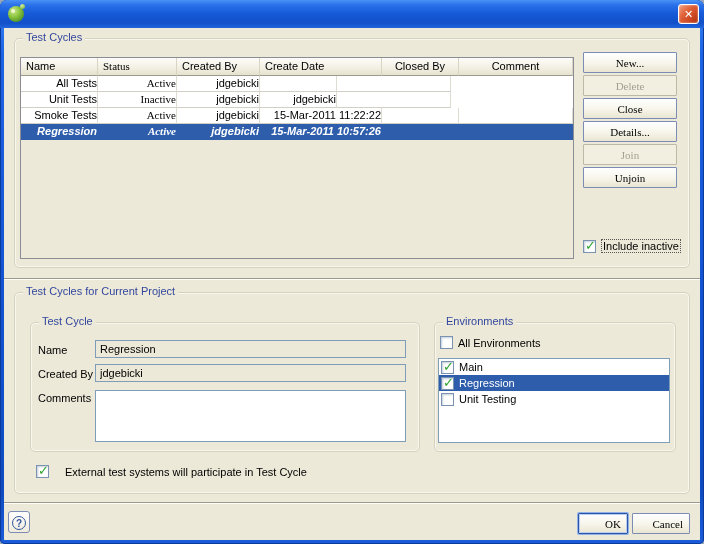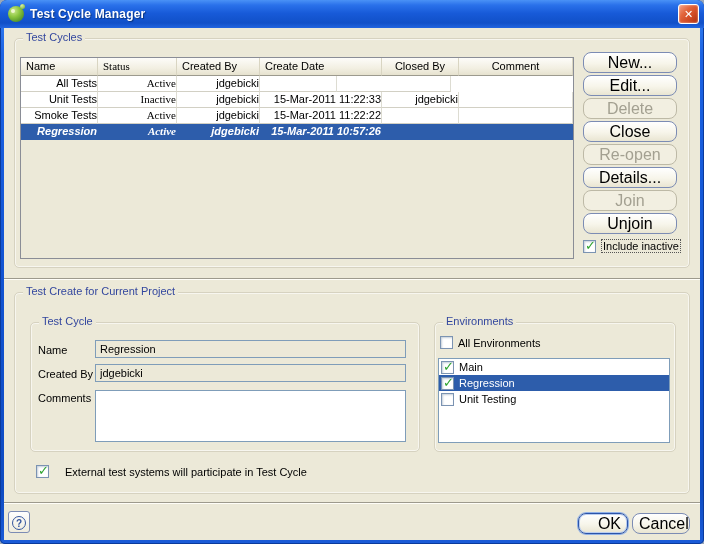--- a/index.html
+++ b/index.html
@@ -37,23 +37,23 @@
     border-right:1px solid #d9d5c2;border-bottom:1px solid #9c9a8e;overflow:hidden;white-space:nowrap;}
   .th.center{text-align:center;padding-left:0;}
   .tr{display:flex;height:16px;background:#fff;text-align:right;}
   .td{height:16px;padding:1px 0 0 5px;border-right:1px solid #dddcd2;border-bottom:1px solid #d2d0c4;
     overflow:hidden;white-space:nowrap;}
   .tr.selected{background:#2d5dab;}
   .tr.selected .td{color:#fff;font-weight:bold;font-style:italic;border-right-color:transparent;border-bottom-color:transparent;}
   .c0{width:77px;} .c1{width:79px;font-family:Liberation Serif, serif;} .c2{width:83px;} .c3{width:122px;} .c4{width:77px;} .c5{width:114px;}
 
   
-  .xpbtn{display:block;width:94px;height:21px;border:1px solid #7c8cb4;border-radius:8px;
+  .xpbtn{display:block;width:94px;height:21px;border:1px solid #7c8cb4;border-radius:1px;
     background:linear-gradient(180deg,#ffffff 0%,#f7f5ea 55%,#e9e5d2 100%);
-    font-family:Liberation Sans, sans-serif;font-size:16px;color:#000;text-align:center;cursor:default;}
+    font-family:Liberation Serif, serif;font-size:11px;color:#000;text-align:center;cursor:default;}
   .xpbtn:disabled{border-color:#bdb9a6;color:#a3a091;background:#f2efe1;}
   .xpbtn.default{border-color:#2c54a8;box-shadow:0 0 0 1px #8fb0e8, inset 0 0 0 1px #b9cdf0;}
   .btncol{position:absolute;left:579px;top:24px;width:94px;display:flex;flex-direction:column;gap:2px;}
 
   
   .cbrow{position:absolute;display:flex;align-items:center;gap:5px;}
   .cb{position:relative;width:13px;height:13px;background:#fff;border:1px solid #7b93b2;flex:0 0 13px;
     box-shadow:inset 1px 1px 2px rgba(110,135,160,.4);}
   .cb.checked::before{content:"\2713";position:absolute;left:1px;top:-3px;font-size:13px;font-weight:bold;color:#2da32d;}
   .focusdots{border:1px dotted #555;padding:0 1px;text-align:center;}
@@ -77,21 +77,20 @@
     color:#35569e;font-weight:bold;font-size:10px;line-height:13px;text-align:center;}
   .footbtn{position:absolute;top:485px;height:21px;text-align:right;}
 </style>
 </head>
 <body>
 
 <div class="dialog">
 
   <div class="titlebar">
     <span class="appicon"></span>
-    <span class="title-text">Test Cycle Manager</span>
     <span class="closebtn">✕</span>
   </div>
 
   <div class="client">
 
     <div class="groupbox" style="left:10px;top:10px;width:676px;height:230px;">
       <span class="glabel">Test Cycles</span>
     </div>
 
     <div class="tbl" style="left:16px;top:29px;width:554px;height:202px;">
@@ -107,21 +106,20 @@
         <div class="td c0">All Tests</div>
         <div class="td c1">Active</div>
         <div class="td c2">jdgebicki</div>
         <div class="td c4"></div>
         <div class="td c5"></div>
       </div>
       <div class="tr">
         <div class="td c0">Unit Tests</div>
         <div class="td c1">Inactive</div>
         <div class="td c2">jdgebicki</div>
-        <div class="td c3">15-Mar-2011 11:22:33</div>
         <div class="td c4">jdgebicki</div>
         <div class="td c5"></div>
       </div>
       <div class="tr">
         <div class="td c0">Smoke Tests</div>
         <div class="td c1">Active</div>
         <div class="td c2">jdgebicki</div>
         <div class="td c3">15-Mar-2011 11:22:22</div>
         <div class="td c4"></div>
         <div class="td c5"></div>
@@ -131,38 +129,36 @@
         <div class="td c1">Active</div>
         <div class="td c2">jdgebicki</div>
         <div class="td c3">15-Mar-2011 10:57:26</div>
         <div class="td c4"></div>
         <div class="td c5"></div>
       </div>
     </div>
 
     <div class="btncol">
       <button class="xpbtn">New...</button>
-      <button class="xpbtn">Edit...</button>
       <button class="xpbtn" disabled="">Delete</button>
       <button class="xpbtn">Close</button>
-      <button class="xpbtn" disabled="">Re-open</button>
       <button class="xpbtn">Details...</button>
       <button class="xpbtn" disabled="">Join</button>
       <button class="xpbtn">Unjoin</button>
     </div>
 
     <div class="cbrow" style="left:579px;top:211px;">
       <span class="cb checked"></span>
       <span class="focusdots">Include inactive</span>
     </div>
 
     <div class="sep" style="top:250px;"></div>
 
     <div class="groupbox" style="left:10px;top:264px;width:676px;height:202px;">
-      <span class="glabel">Test Create for Current Project</span>
+      <span class="glabel">Test Cycles for Current Project</span>
     </div>
 
     <div class="groupbox" style="left:26px;top:294px;width:390px;height:130px;padding-left:32px;">
       <span class="glabel">Test Cycle</span>
     </div>
 
     <span class="fieldlbl" style="left:34px;top:316px;">Name</span>
     <input class="xpfield" style="left: 91px; top: 312px; width: 311px;" readonly="" value="Regression">
 
     <span class="fieldlbl" style="left:34px;top:340px;">Created By</span>

